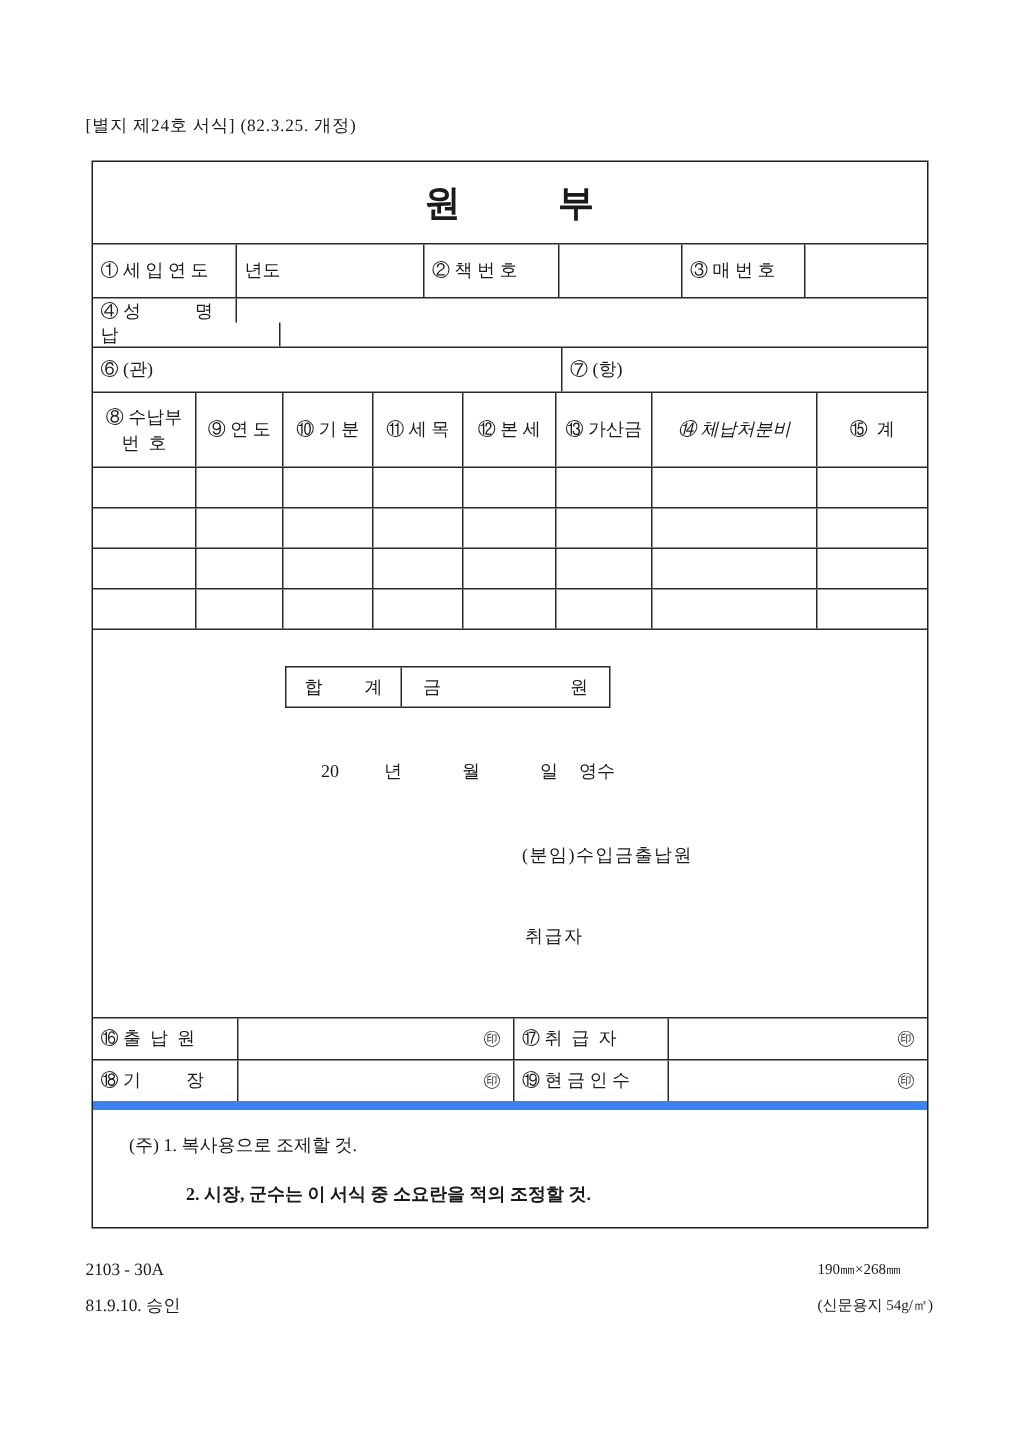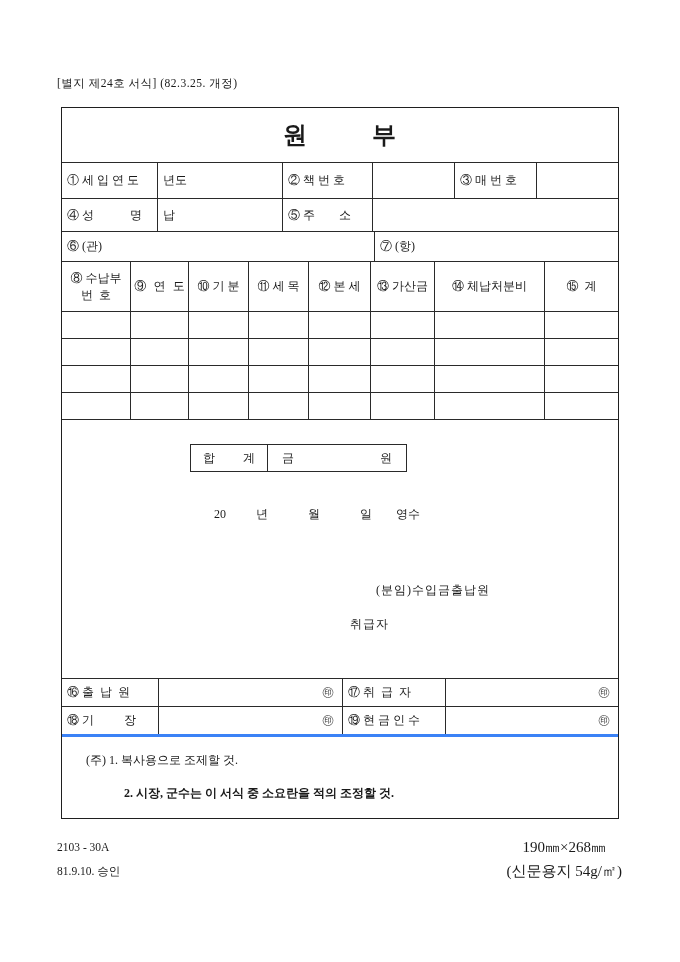--- a/index.html
+++ b/index.html
@@ -17,56 +17,56 @@
   .cell { border-right:1px solid #2a2a2a; box-sizing:border-box; display:flex; align-items:center; padding:0 5px; font-size:12px; white-space:pre; overflow:hidden; }
   .cell:last-child { border-right:none; }
   .cell.right { justify-content:flex-start; }
   .cell.center { justify-content:center; text-align:center; }
 
   .title-row { height:54px; display:flex; align-items:center; justify-content:center; }
   .title-row .t { font-size:24px; font-weight:bold; letter-spacing:1px; }
   .title-gap { width:64px; }
 
   .r-info1 { height:36px; }
-  .r-info2 { height:33px; }
+  .r-info2 { height:33px;flex-direction:column; }
   .r-sect  { height:30px;text-align:right; }
   .r-hdr   { height:50px; }
   .r-body  { height:27px; }
   .r-sig   { height:28px; }
 
   .c-a { width:96px; }  .c-b { width:125px; } .c-c { width:90px; }
   .c-d { width:82px; }  .c-e { width:82px; }  .c-f { flex:1; }
   .c-wide { width:313px; }
 
-  .h1 { width:69px; } .h2 { width:58px;font-family:Liberation Mono, monospace; } .h3 { width:60px; } .h4 { width:60px; }
-  .h5 { width:62px; } .h6 { width:64px; } .h7 { width:110px; } .h8 { flex:1; }
+  .h1 { width:69px; } .h2 { width:58px; } .h3 { width:60px; } .h4 { width:60px; }
+  .h5 { width:62px; } .h6 { width:64px; } .h7 { width:110px;font-style:italic; } .h8 { flex:1; }
   .two-line { flex-direction:column; justify-content:center; line-height:1.35; }
 
   .middle { position:relative; height:258px; border-top:1px solid #2a2a2a; }
   .sum-box { position:absolute; left:128px; top:24px; width:217px; height:28px; border:1px solid #2a2a2a; box-sizing:border-box; display:flex; background:#fff; }
   .sum-c1 { width:77px; border-right:1px solid #2a2a2a; box-sizing:border-box; display:flex; justify-content:space-between; align-items:center; padding:0 12px; font-size:12px; }
   .sum-c2 { flex:1; display:flex; justify-content:space-between; align-items:center; padding:0 14px; font-size:12px; }
   .date-line { position:absolute; left:152px; top:86px; font-size:12px; display:flex; align-items:baseline; }
   .date-line .dt-y  { margin-left:30px; }
   .date-line .dt-m  { margin-left:40px; }
   .date-line .dt-d  { margin-left:40px; }
-  .date-line .dt-r  { margin-left:24px; }
-  .sig-cashier { position:absolute; left:286px; top:162px; font-size:12px; letter-spacing:1px;margin-left:28px; }
+  .date-line .dt-r  { margin-left:14px; }
+  .sig-cashier { position:absolute; left:286px; top:142px; font-size:12px; letter-spacing:1px; }
   .sig-handler { position:absolute; left:288px; top:196px; font-size:12px; letter-spacing:1px; }
 
   .s-l1 { width:97px; }  .s-b1 { width:184px; justify-content:flex-end; padding-right:8px; }
   .s-l2 { width:103px; } .s-b2 { flex:1; justify-content:flex-end; padding-right:8px; }
   .seal { font-size:12px; }
 
-  .notes { border-top:3px solid #3b82f6; height:84px; font-size:12px; box-sizing:border-box; }
+  .notes { border-top:6px solid #3b82f6; height:84px; font-size:12px; box-sizing:border-box; }
   .note1 { margin:15px 0 0 24px; white-space:pre; }
   .note2 { margin:16px 0 0 62px; white-space:pre;font-weight:bold; }
 
   .footer-left  { position:absolute; left:57px;  top:835px; font-size:11.5px; line-height:24px; }
-  .footer-right { position:absolute; right:58px; top:835px; font-size:15px; line-height:24px; text-align:center; }
+  .footer-right { position:absolute; right:58px; top:835px; font-size:10px; line-height:24px; text-align:left; }
 </style>
 </head>
 <body>
 
 <div class="designation">[별지 제24호 서식] (82.3.25. 개정)</div>
 
 <div class="formbox">
 
   <div class="row title-row">
     <span class="t">원</span>
@@ -79,21 +79,20 @@
     <div class="cell c-b right"><span>년도</span></div>
     <div class="cell c-c">② 책 번 호</div>
     <div class="cell c-d"></div>
     <div class="cell c-e">③ 매 번 호</div>
     <div class="cell c-f"></div>
   </div>
 
   <div class="row r-info2">
     <div class="cell c-a">④ 성            명</div>
     <div class="cell c-b right"><span>납</span></div>
-    <div class="cell c-c">⑤ 주        소</div>
     <div class="cell c-f"></div>
   </div>
 
   <div class="row r-sect">
     <div class="cell c-wide">⑥ (관)</div>
     <div class="cell c-f">⑦ (항)</div>
   </div>
 
   <div class="row r-hdr">
     <div class="cell h1 center two-line">

